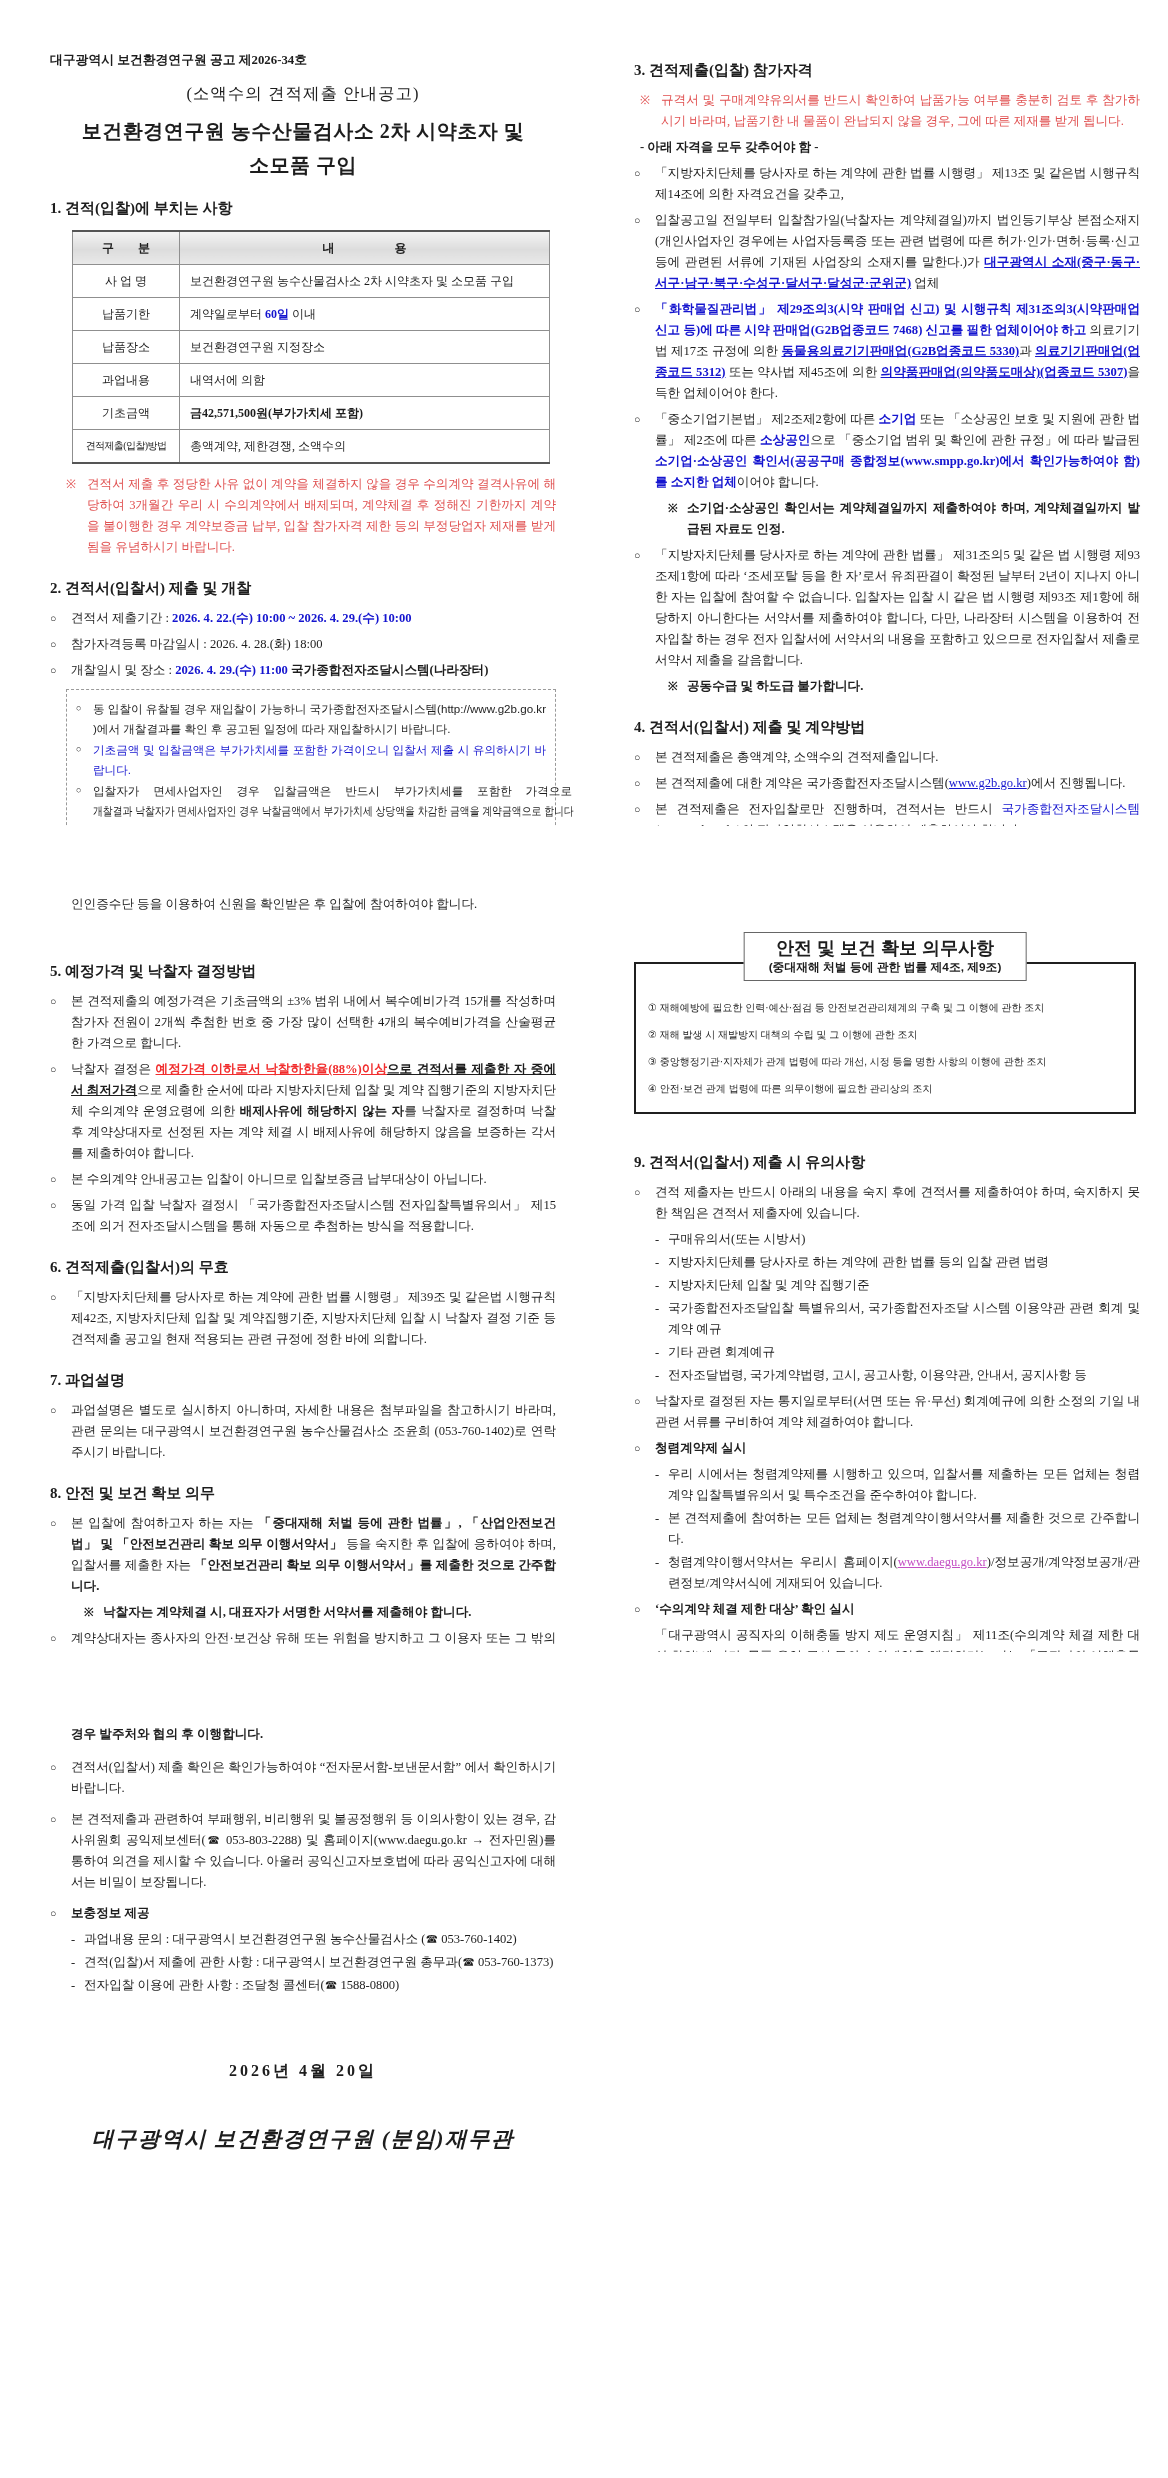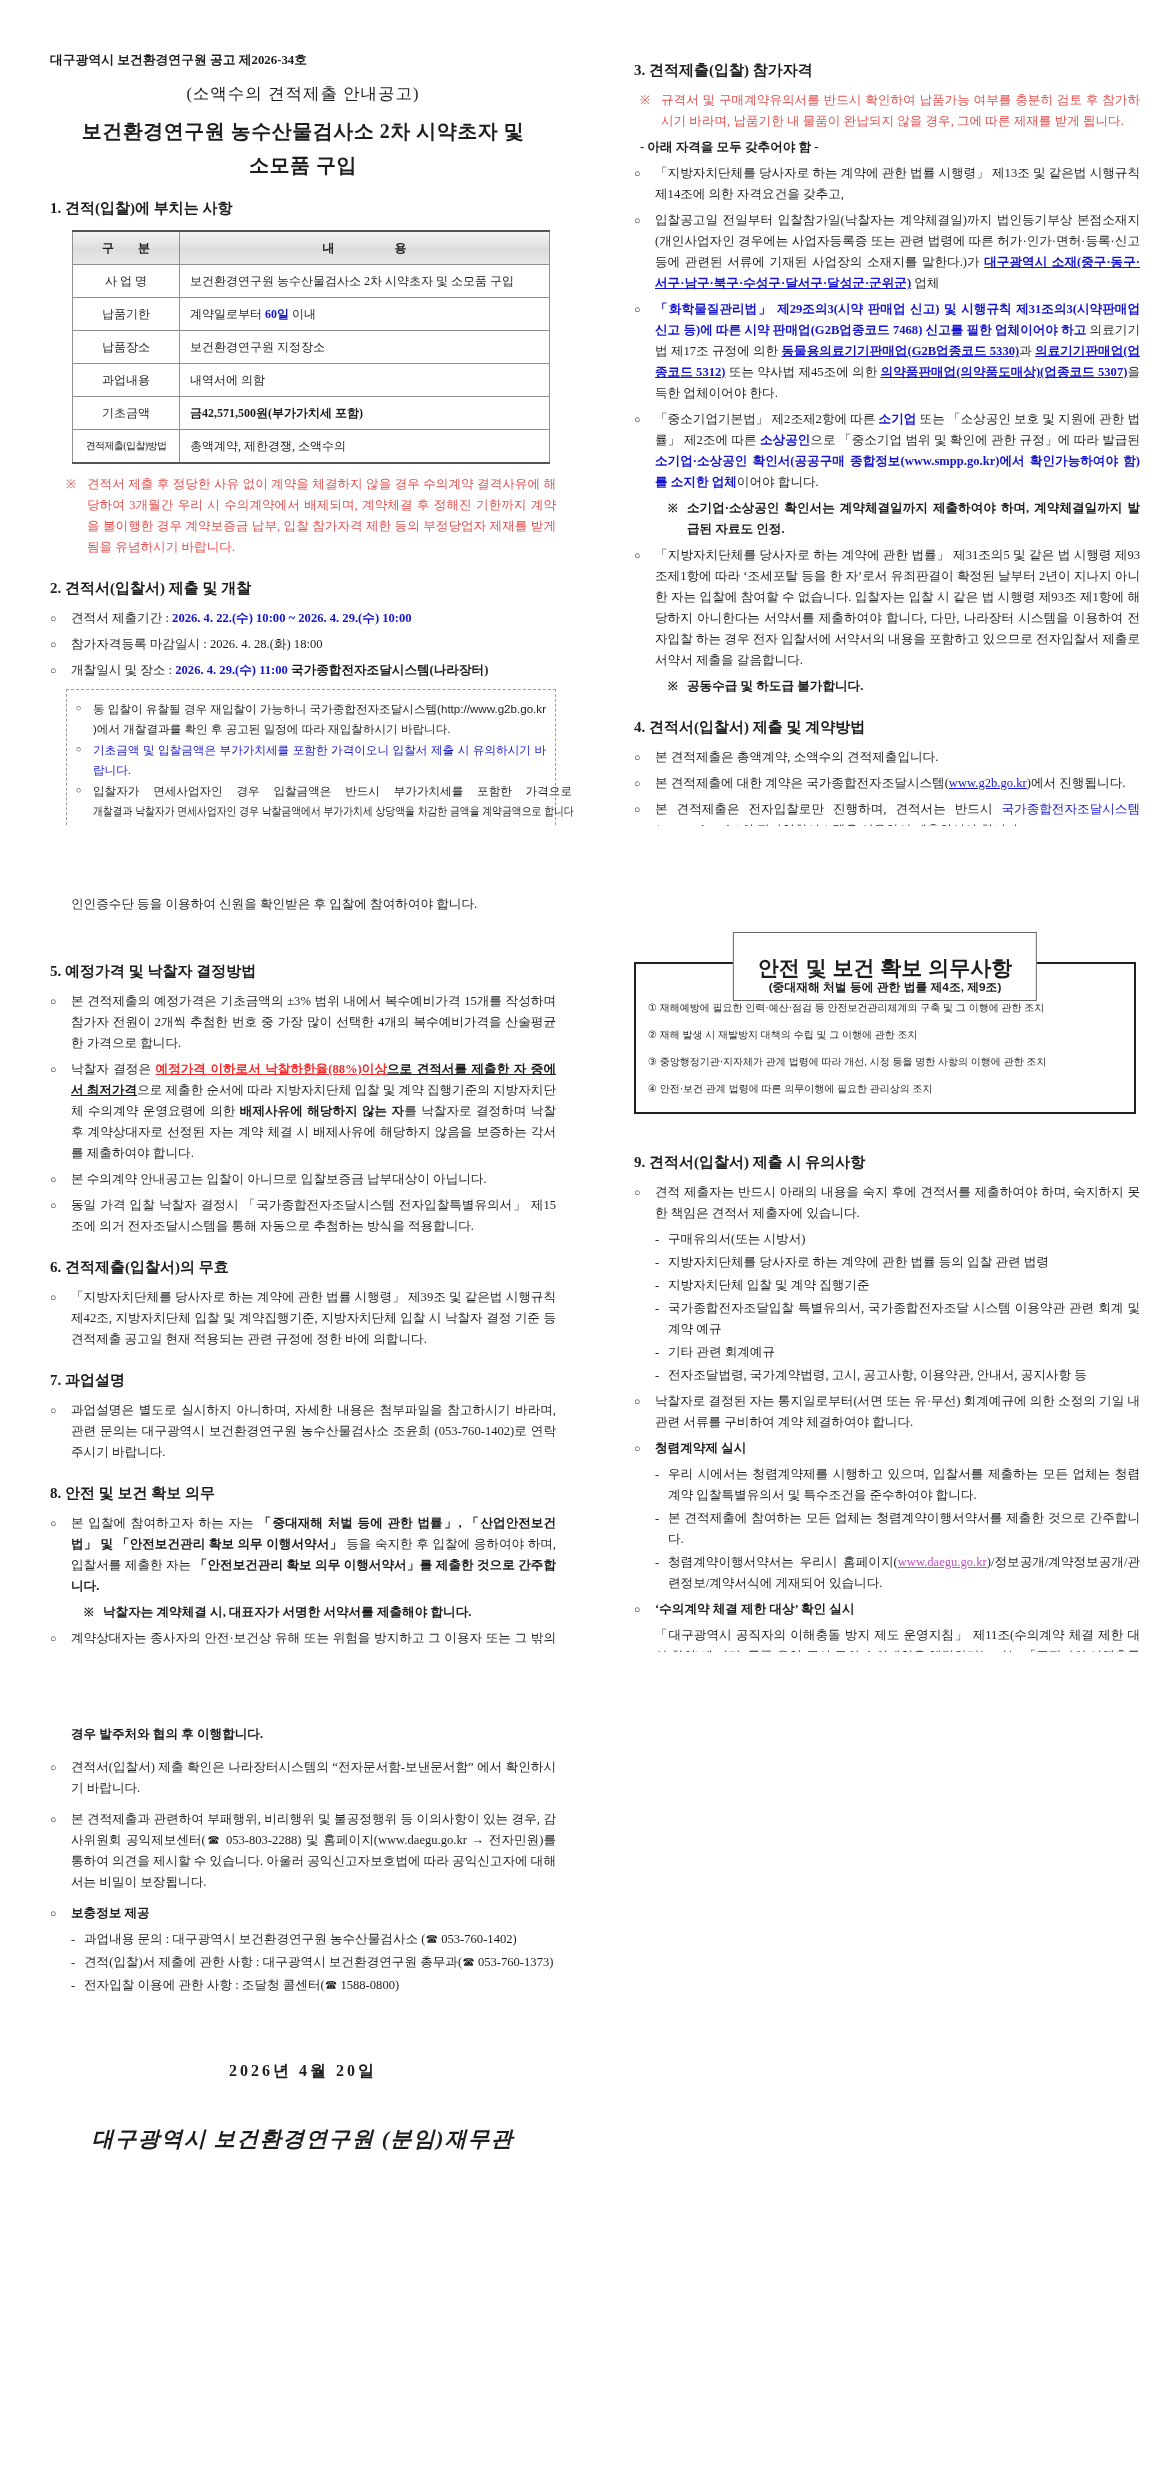--- a/index.html
+++ b/index.html
@@ -45,21 +45,21 @@
   .tbl td.sm{font-size:10px;letter-spacing:-.6px;padding:6px 2px;}
 
   .dashedbox{border:1.4px dashed #9a9a9a;margin:8px 0 0 16px;padding:7px 9px;
              font-size:11.6px;line-height:19.5px;}
   .dashedbox .bullet{margin:2px 0;}
   .dashedbox .bullet>.mk{flex:0 0 17px;font-size:9px;line-height:19.5px;}
 
   .safety{position:relative;border:2px solid #1f1f1f;margin:92px 4px 0 0;padding:30px 12px 9px 12px;}
   .safety-title{position:absolute;top:-32px;left:50%;transform:translateX(-50%);
                 background:#fff;border:1px solid #666;padding:4px 24px;text-align:center;white-space:nowrap;}
-  .safety-title .t1{font-size:21px;font-weight:700;line-height:22px;margin-top:20px;}
+  .safety-title .t1{font-size:18px;font-weight:700;line-height:22px;}
   .safety-title .t2{font-size:11.8px;font-weight:700;line-height:17px;}
   .safety .item{font-size:10px;line-height:26px;margin:1px 0;text-align:left;}
 
   .frag{margin-top:24px;}
   .sig-date{text-align:center;font-size:16px;font-weight:700;letter-spacing:3px;margin-top:64px;}
   .signer{text-align:center;font-size:21.5px;font-weight:700;letter-spacing:1.5px;margin-top:48px;font-style:italic;}
 </style>
 </head>
 <body>
 
@@ -326,21 +326,21 @@
     </div>
     <div class="para" style="margin:2px 0 6px 21px;">「대구광역시 공직자의 이해충돌 방지 제도 운영지침」 제11조(수의계약 체결 제한 대상 확인)에 따라, 물품·용역·공사 등의 수의계약을 체결하려는 자는 「공직자의 이해충돌 방지법」 제12조 제1항 각 호의 어느 하나에 해당하는 수의계약 체결제한 대상 확인을 위하여 별지 제10호 서식의 확인서를 작성하여 서면으로 제출하여야 합니다.</div>
 
   </div>
 
   <div class="page" id="pg5">
     <div class="frag b" style="margin-left:21px;margin-top:28px;">경우 발주처와 협의 후 이행합니다.</div>
 
     <div class="bullet" style="margin-top:12px;">
       <span class="mk">○</span>
-      <div>견적서(입찰서) 제출 확인은 나라장터시스템의 “전자문서함-보낸문서함” 에서 확인하시기 바랍니다.</div>
+      <div>견적서(입찰서) 제출 확인은 확인가능하여야 “전자문서함-보낸문서함” 에서 확인하시기 바랍니다.</div>
     </div>
     <div class="bullet" style="margin-top:10px;">
       <span class="mk">○</span>
       <div>본 견적제출과 관련하여 부패행위, 비리행위 및 불공정행위 등 이의사항이 있는 경우, 감사위원회 공익제보센터(☎ 053-803-2288) 및 홈페이지(www.daegu.go.kr → 전자민원)를 통하여 의견을 제시할 수 있습니다. 아울러 공익신고자보호법에 따라 공익신고자에 대해서는 비밀이 보장됩니다.</div>
     </div>
     <div class="bullet" style="margin-top:10px;">
       <span class="mk">○</span>
       <div class="b">보충정보 제공</div>
     </div>
     <div class="dash">

